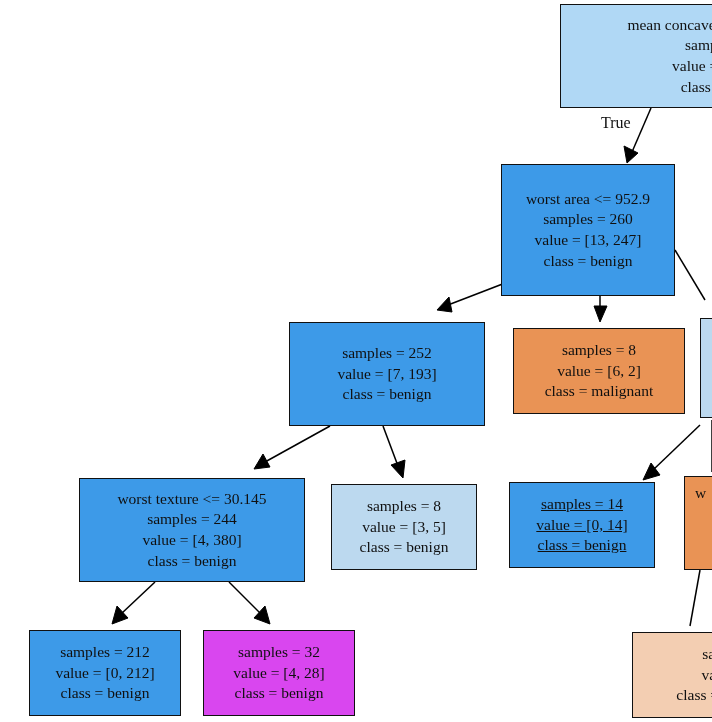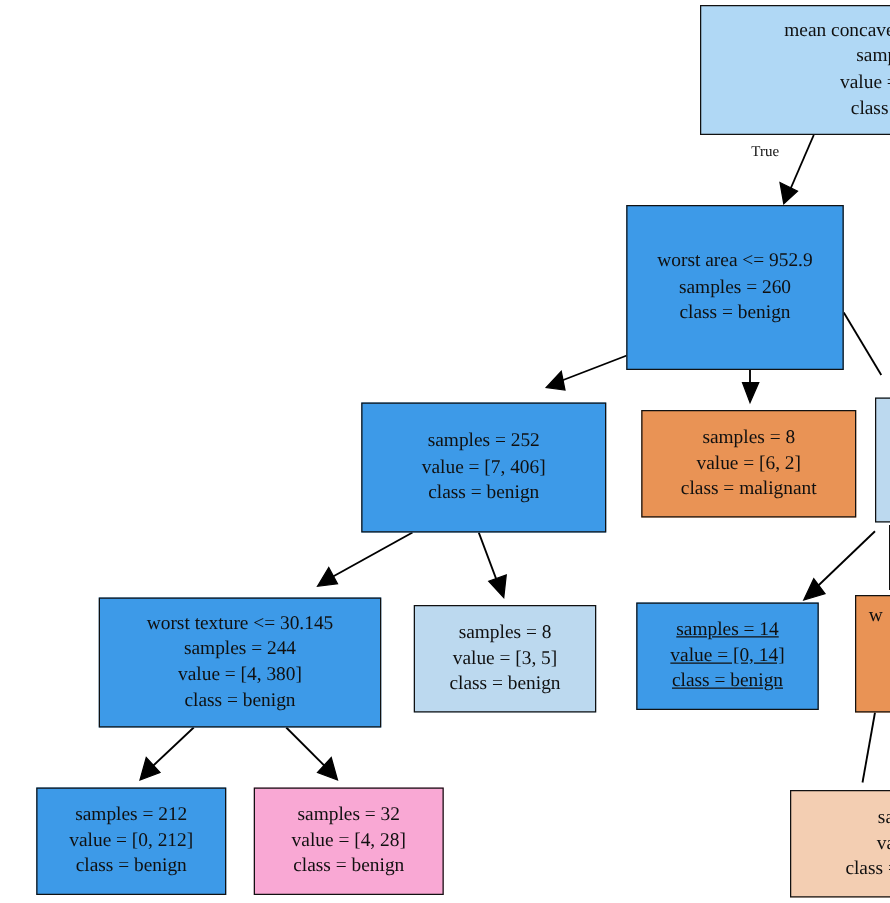--- a/index.html
+++ b/index.html
@@ -27,21 +27,21 @@
     color: #101010;
     font-size: 15.5px;
     line-height: 1.33;
     white-space: nowrap;
   }
   .node .ln {
     display: block;
   }
   .edge-label {
     position: absolute;
-    font-size: 12px;
+    font-size: 16px;
     color: #101010;
     white-space: nowrap;
   }
   svg.edges {
     position: absolute;
     left: 0;
     top: 0;
     width: 712px;
     height: 722px;
     overflow: visible;
@@ -123,26 +123,27 @@
   <div class="node" style="left:560px; top:4px; width:180px; height:104px; background:#b0d8f5; align-items:flex-end; padding-right:4px;">
     <span class="ln">mean concave po</span>
     <span class="ln">samples</span>
     <span class="ln">value = [1</span>
     <span class="ln">class = b</span>
   </div>
 
   <div class="node" style="left:501px; top:164px; width:174px; height:132px; background:#3d9ae8;">
     <span class="ln">worst area &lt;= 952.9</span>
     <span class="ln">samples = 260</span>
+    <span class="ln">value = [13, 247]</span>
     <span class="ln">class = benign</span>
   </div>
 
   <div class="node" style="left:289px; top:322px; width:196px; height:104px; background:#3d9ae8;">
     <span class="ln">samples = 252</span>
-    <span class="ln">value = [7, 406]</span>
+    <span class="ln">value = [7, 193]</span>
     <span class="ln">class = benign</span>
   </div>
 
   <div class="node" style="left:513px; top:328px; width:172px; height:86px; background:#e99355;">
     <span class="ln">samples = 8</span>
     <span class="ln">value = [6, 2]</span>
     <span class="ln">class = malignant</span>
   </div>
 
   <div class="node" style="left:700px; top:318px; width:60px; height:100px; background:#bcd9ef;"></div>
@@ -169,21 +170,21 @@
   <div class="node" style="left:684px; top:476px; width:80px; height:94px; background:#e99355; align-items:flex-start; padding-left:10px; justify-content:flex-start; padding-top:6px;">
     <span class="ln">w</span>
   </div>
 
   <div class="node" style="left:29px; top:630px; width:152px; height:86px; background:#3d9ae8;">
     <span class="ln">samples = 212</span>
     <span class="ln">value = [0, 212]</span>
     <span class="ln">class = benign</span>
   </div>
 
-  <div class="node" style="left:203px; top:630px; width:152px; height:86px; background:#f9a8d4;">
+  <div class="node" style="left:203px; top:630px; width:152px; height:86px; background:#d946ef;">
     <span class="ln">samples = 32</span>
     <span class="ln">value = [4, 28]</span>
     <span class="ln">class = benign</span>
   </div>
 
   <div class="node" style="left:632px; top:632px; width:110px; height:86px; background:#f3ceb2; align-items:flex-end; padding-right:6px;">
     <span class="ln">samp</span>
     <span class="ln">value</span>
     <span class="ln">class = m</span>
   </div>

